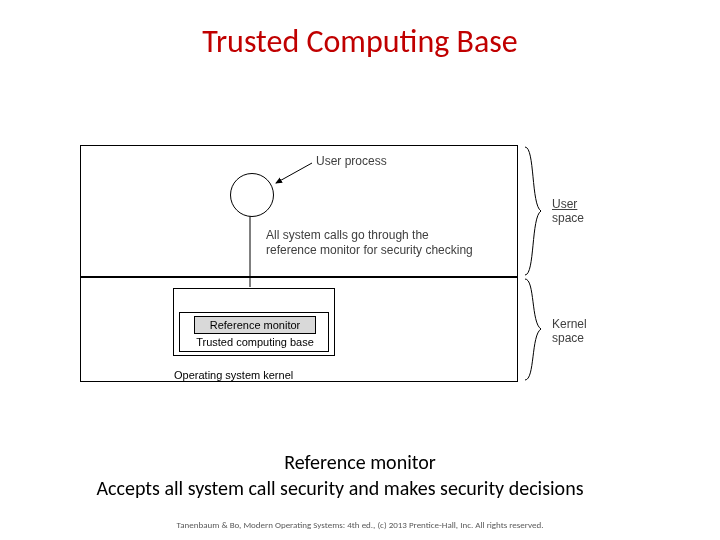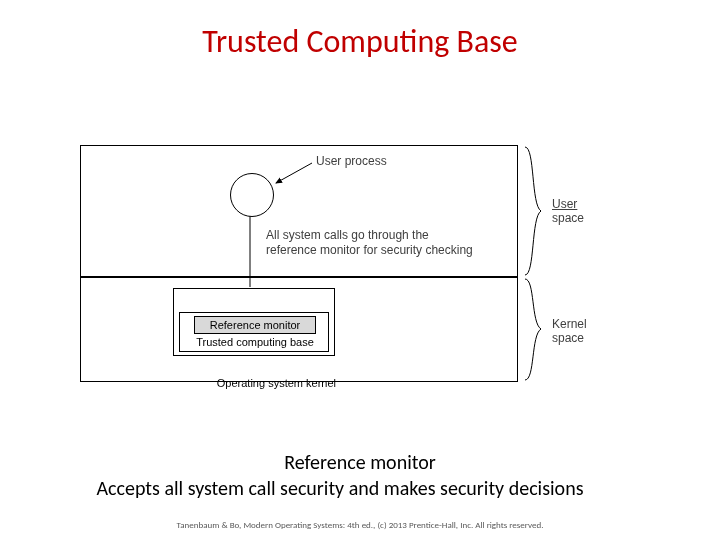--- a/index.html
+++ b/index.html
@@ -84,24 +84,24 @@
     width: 150px;
     text-align: center;
     font-size: 11px;
     font-family: Arial, sans-serif;
   }
   .os-label {
     position: absolute;
     left: 0;
     top: 68px;
     width: 162px;
-    text-align: right;
+    text-align: left;
     font-size: 11px;
     font-family: Arial, sans-serif;
-    padding-top: 20px;
+    padding-top: 12px;
   }
   .dlabel {
     position: absolute;
     font-size: 12px;
     font-family: Arial, sans-serif;
     color: #404040;
   }
   .circle {
     position: absolute;
     width: 44px;

